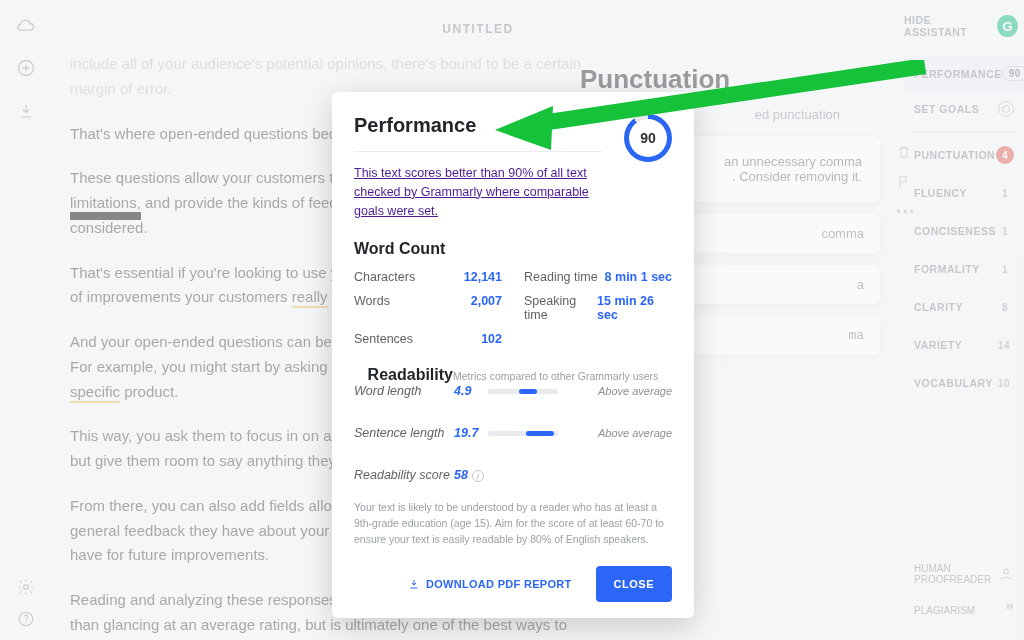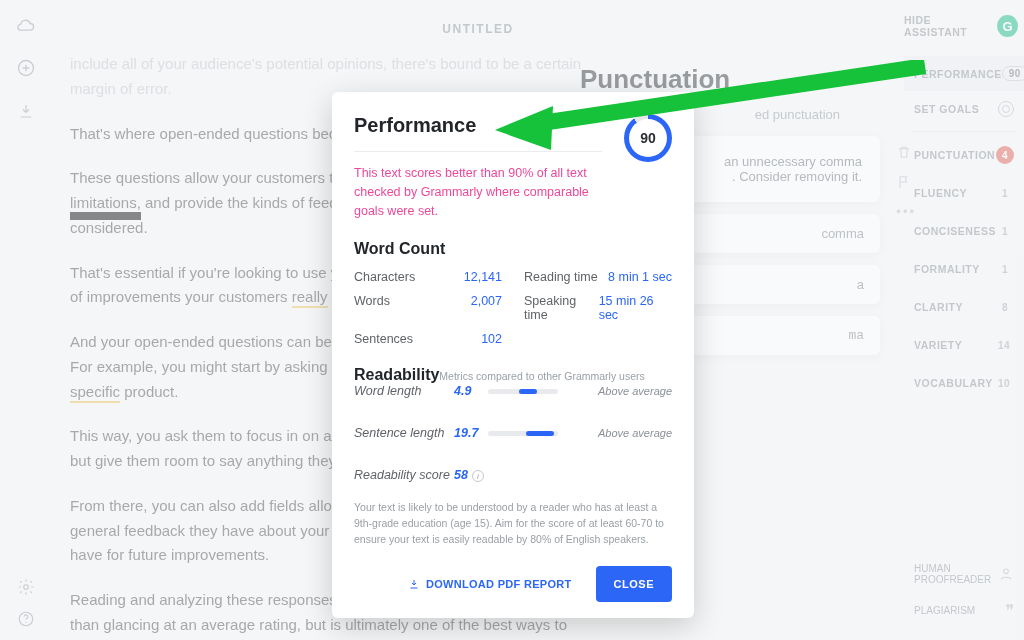--- a/index.html
+++ b/index.html
@@ -44,31 +44,31 @@
   .card-tools { position: absolute; right: -36px; top: 8px; display:flex; flex-direction:column; gap:14px; color:#b8bcc2;}
   .back-count { color:#b8bcc2; font-size:14px; position:absolute; right:32px; top:4px;}
 
   
   .scrim { position: absolute; inset: 0; background: rgba(244,245,247,0.55); }
 
   
   .modal { position: absolute; left: 332px; top: 92px; width: 362px; background: #fff; border-radius: 6px; box-shadow: 0 8px 30px rgba(0,0,0,.18); padding: 22px 22px 16px; }
   .modal h2 { font-size: 20px; font-weight: 700; color: #22252a; margin-bottom: 14px; }
   .modal .sub { height: 1px; background: #ececef; margin: 0 0 12px; }
-  .modal .desc { font-size: 12.5px; color: #ec4899; line-height: 1.5; }
+  .modal .desc { font-size: 12.5px; color: #4c1d95; line-height: 1.5; text-decoration: underline; }
   .perf-row { display: flex; gap: 22px; align-items: flex-start; }
   .score-ring { width: 48px; height: 48px; border-radius: 50%; position: relative; background: conic-gradient(#2b66f6 0 324deg, #e6e8ec 324deg 360deg); display:flex; align-items:center; justify-content:center; flex: 0 0 48px; }
   .score-ring::before { content:""; position:absolute; inset:5px; background:#fff; border-radius:50%; }
   .score-ring span { position: relative; font-size: 14px; font-weight: 700; color: #2c2f33; }
   .modal h3 { font-size: 16px; font-weight: 700; color: #22252a; margin: 20px 0 12px; }
   .stats { display: grid; grid-template-columns: 1fr 1fr; column-gap: 22px; row-gap: 10px; font-size: 12.5px; }
   .stat { display: flex; justify-content: space-between; }
   .stat .k { color: #5f6368; }
-  .stat .v { color: #2b66f6; font-weight: 400; }
-  .read-head { display: flex; justify-content: flex-start; align-items: baseline; margin-top: 20px; }
+  .stat .v { color: #2b66f6; font-weight: 700; }
+  .read-head { display: flex; justify-content: center; align-items: baseline; margin-top: 20px; }
   .read-head .hint { font-size: 10.5px; color: #9aa0a6; }
   .read-grid { display: grid; grid-template-columns: 100px 34px 1fr 86px; row-gap: 28px; align-items: center; font-size: 12.5px; font-style: italic; }
   .read-grid .k { color: #5f6368; }
   .read-grid .v { color: #2b66f6; font-weight: 600; }
   .bar { height: 5px; background: #e8eaee; border-radius: 3px; position: relative; width: 70px; }
   .bar .fill { position: absolute; top:0; bottom:0; background:#2b66f6; border-radius:3px; }
   .avg { font-size: 11px; color: #8b9096; text-align: right; }
   .info-ico { display:inline-block; width:12px; height:12px; border:1px solid #c4c8ce; border-radius:50%; font-size:8px; color:#9aa0a6; text-align:center; line-height:11px; margin-left:4px; vertical-align:middle;}
   .modal .foot-note { font-size: 10.5px; color: #9aa0a6; line-height: 1.5; margin-top: 18px; }
   .modal-actions { display:flex; justify-content:flex-end; gap: 24px; align-items:center; margin-top: 18px; }

